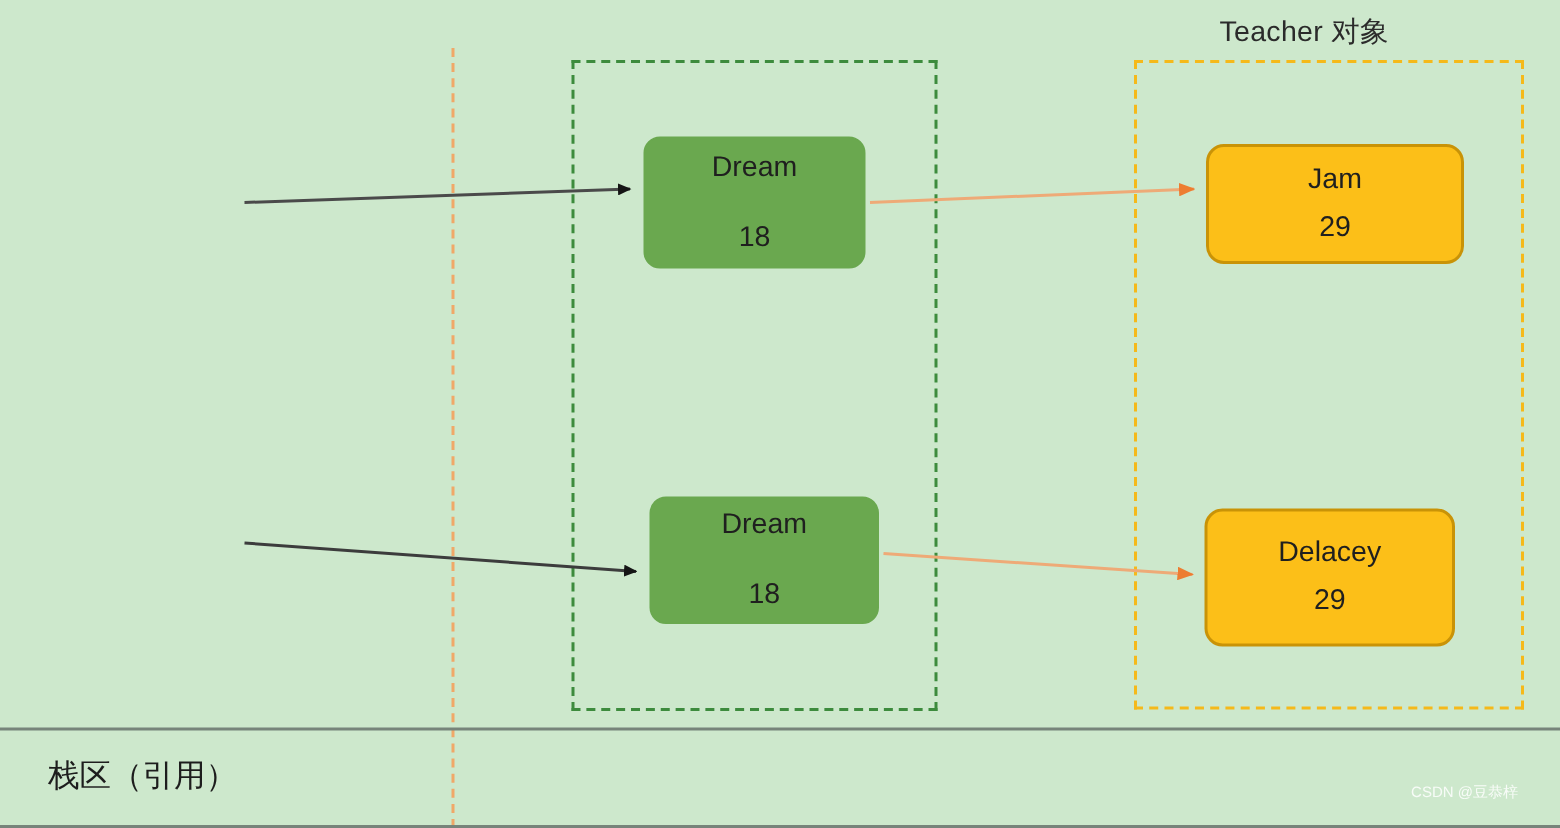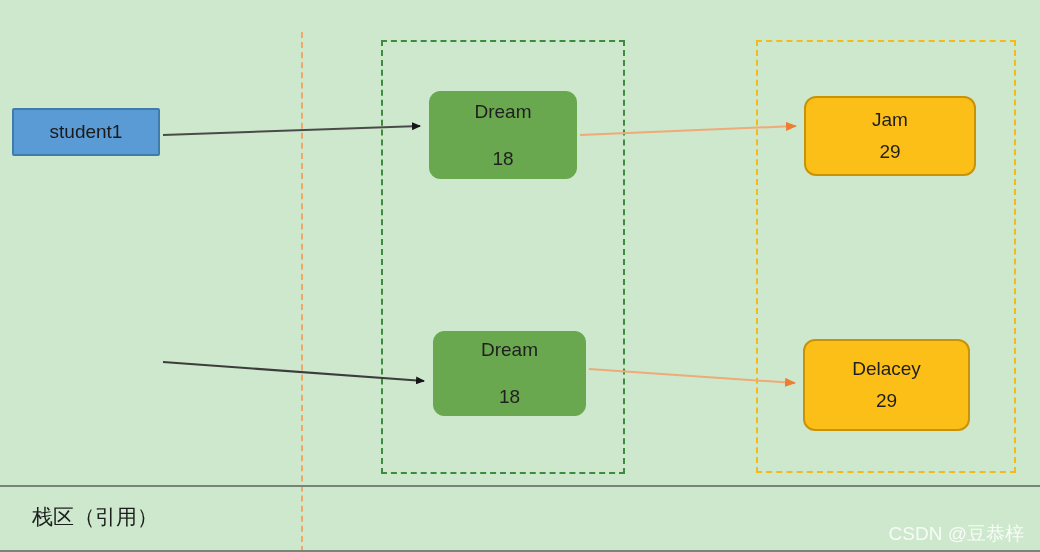--- a/index.html
+++ b/index.html
@@ -132,39 +132,39 @@
     font-size: 21px;
     color: #1d1d1d;
     white-space: nowrap;
   }
   #label-stack { left: 32px;  top: 503px; }
   #label-heap  { left: 588px; top: 503px; }
 
   
   #watermark {
     position: absolute;
-    right: 16px; top: 521px;
-    font-size: 19px;
+    right: 28px; top: 521px;
+    font-size: 10px;
     color: #ffffff;
     opacity: 0.85;
     white-space: nowrap;
   }
 </style>
 </head>
 <body>
 
 <div id="canvas">
 
+  <div class="section-title" id="title-teacher">Teacher 对象</div>
 
   <div class="region" id="region-student2"></div>
   <div class="region" id="region-teacher"></div>
 
   <div id="stack-heap-divider"></div>
 
-  <div class="stack-box" id="box-student1">student1</div>
 
   <div class="heap-green" id="box-dream-1">
     <span>Dream</span>
     <span>18</span>
   </div>
   <div class="heap-green" id="box-dream-2">
     <span>Dream</span>
     <span>18</span>
   </div>
 

